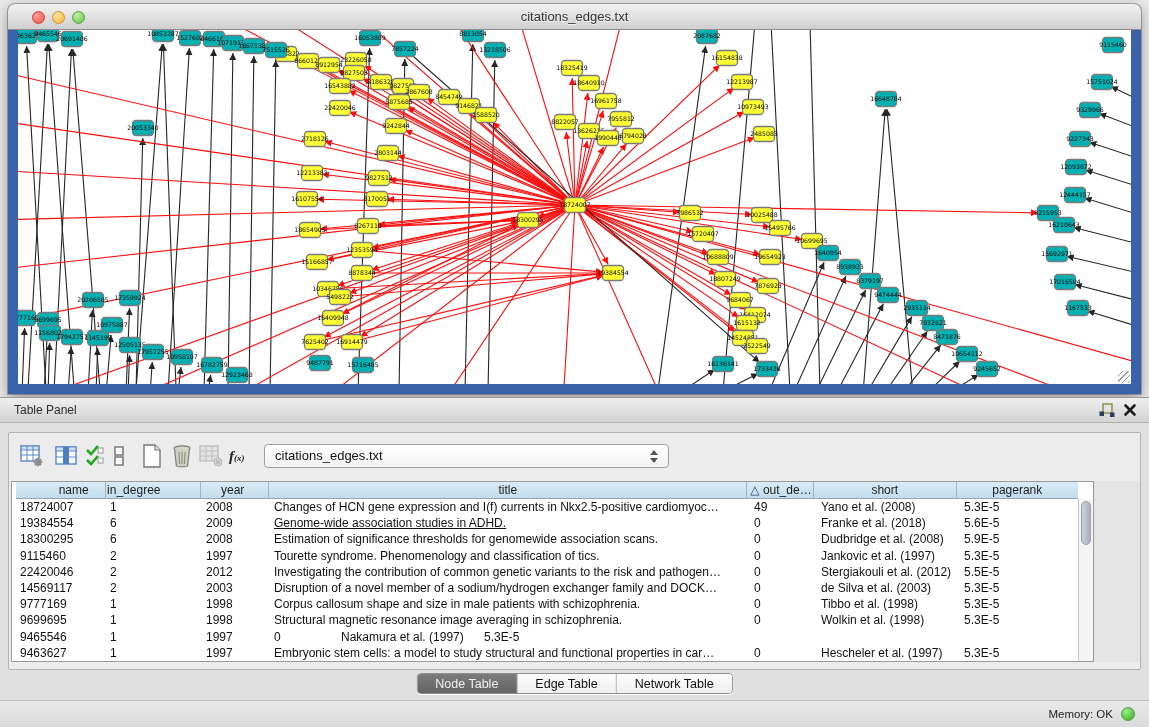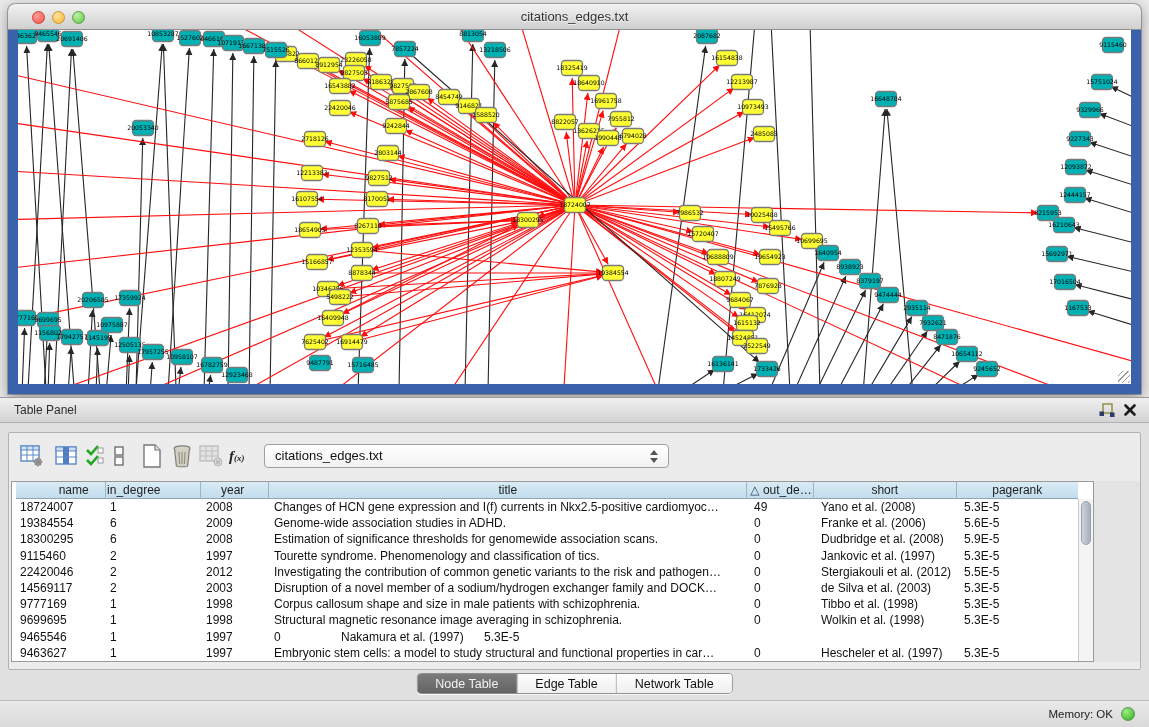--- a/index.html
+++ b/index.html
@@ -828,23 +828,23 @@
             <span class="cell" style="width: 68px;">2008</span>
             <span class="cell" style="width: 480px;">Changes of HCN gene expression and I(f) currents in Nkx2.5-positive cardiomyoc…</span>
             <span class="cell" style="width: 67px;">49</span>
             <span class="cell" style="width: 143px;">Yano et al. (2008)</span>
             <span class="cell" style="width: 122px;">5.3E-5</span>
           </div>
           <div class="trow">
             <span class="cell" style="width: 90px;">19384554</span>
             <span class="cell" style="width: 96px;">6</span>
             <span class="cell" style="width: 68px;">2009</span>
-            <span class="cell" style="width: 480px;">Genome-wide association studies in ADHD.</span>
+            <span class="cell" style="width: 480px; text-decoration: underline;">Genome-wide association studies in ADHD.</span>
             <span class="cell" style="width: 67px;">0</span>
-            <span class="cell" style="width: 143px;">Franke et al. (2006)</span>
+            <span class="cell" style="width: 143px;">Franke et al. (2018)</span>
             <span class="cell" style="width: 122px;">5.6E-5</span>
           </div>
           <div class="trow">
             <span class="cell" style="width: 90px;">18300295</span>
             <span class="cell" style="width: 96px;">6</span>
             <span class="cell" style="width: 68px;">2008</span>
             <span class="cell" style="width: 480px;">Estimation of significance thresholds for genomewide association scans.</span>
             <span class="cell" style="width: 67px;">0</span>
             <span class="cell" style="width: 143px;">Dudbridge et al. (2008)</span>
             <span class="cell" style="width: 122px;">5.9E-5</span>

